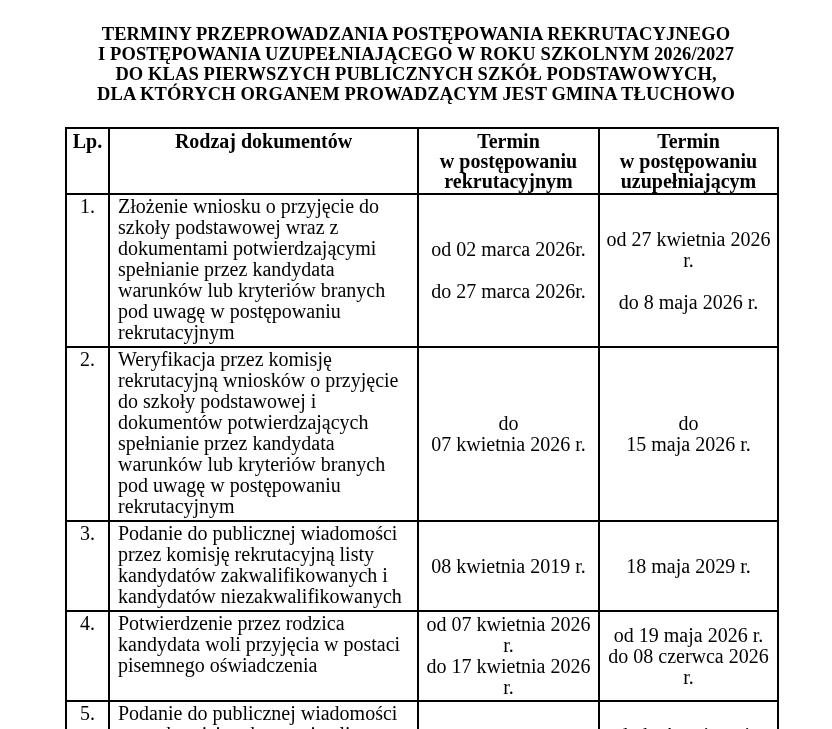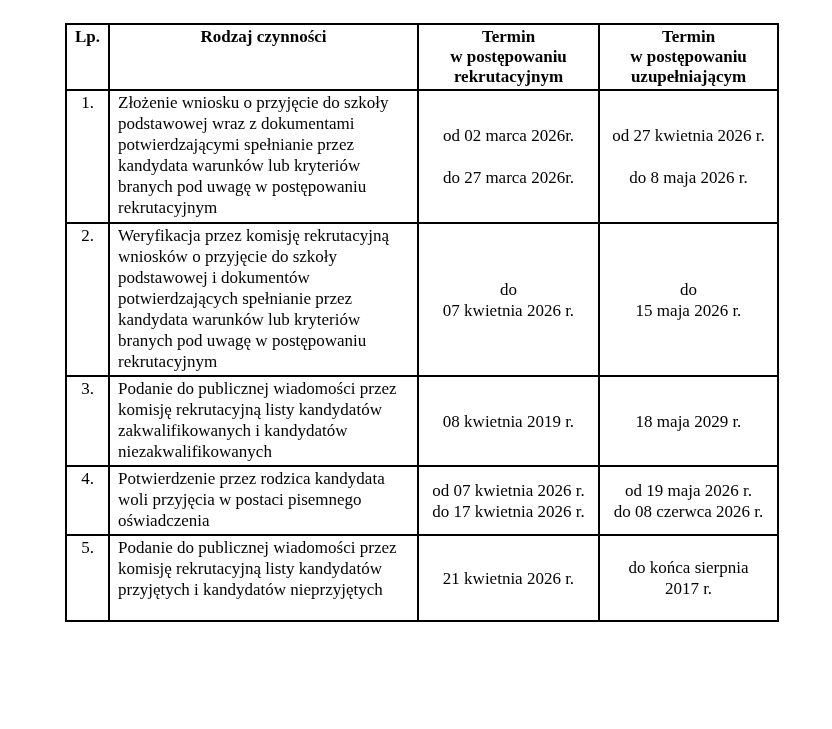--- a/index.html
+++ b/index.html
@@ -34,21 +34,21 @@
     margin-top: 23px;
     width: 712px;
   }
   table.schedule col.c-lp   { width: 43px; }
   table.schedule col.c-act  { width: 309px; }
   table.schedule col.c-rek  { width: 181px; }
   table.schedule col.c-uzup { width: 179px; }
   table.schedule th,
   table.schedule td {
     border: 2px solid #000000;
-    font-size: 17px;
+    font-size: 20px;
     line-height: 21px;
     overflow: hidden;
   }
   table.schedule th {
     vertical-align: top;
     text-align: center;
     font-weight: bold;
     white-space: pre-line;
     padding: 2px 2px;
     line-height: 20px;
@@ -75,32 +75,36 @@
     text-align: center;
     white-space: pre-line;
     padding: 2px 4px;
   }
 </style>
 </head>
 <body>
 
 <div class="page">
 
+  <div class="doc-title">TERMINY PRZEPROWADZANIA POSTĘPOWANIA REKRUTACYJNEGO
+I POSTĘPOWANIA UZUPEŁNIAJĄCEGO W ROKU SZKOLNYM 2026/2027
+DO KLAS PIERWSZYCH PUBLICZNYCH SZKÓŁ PODSTAWOWYCH,
+DLA KTÓRYCH ORGANEM PROWADZĄCYM JEST GMINA TŁUCHOWO</div>
 
   <table class="schedule">
     <colgroup>
       <col class="c-lp">
       <col class="c-act">
       <col class="c-rek">
       <col class="c-uzup">
     </colgroup>
     <thead>
       <tr class="hdr">
         <th>Lp.</th>
-        <th>Rodzaj czynności</th>
+        <th>Rodzaj dokumentów</th>
         <th>Termin
 w postępowaniu
 rekrutacyjnym</th>
         <th>Termin
 w postępowaniu
 uzupełniającym</th>
       </tr>
     </thead>
     <tbody>
       <tr class="row-1">

